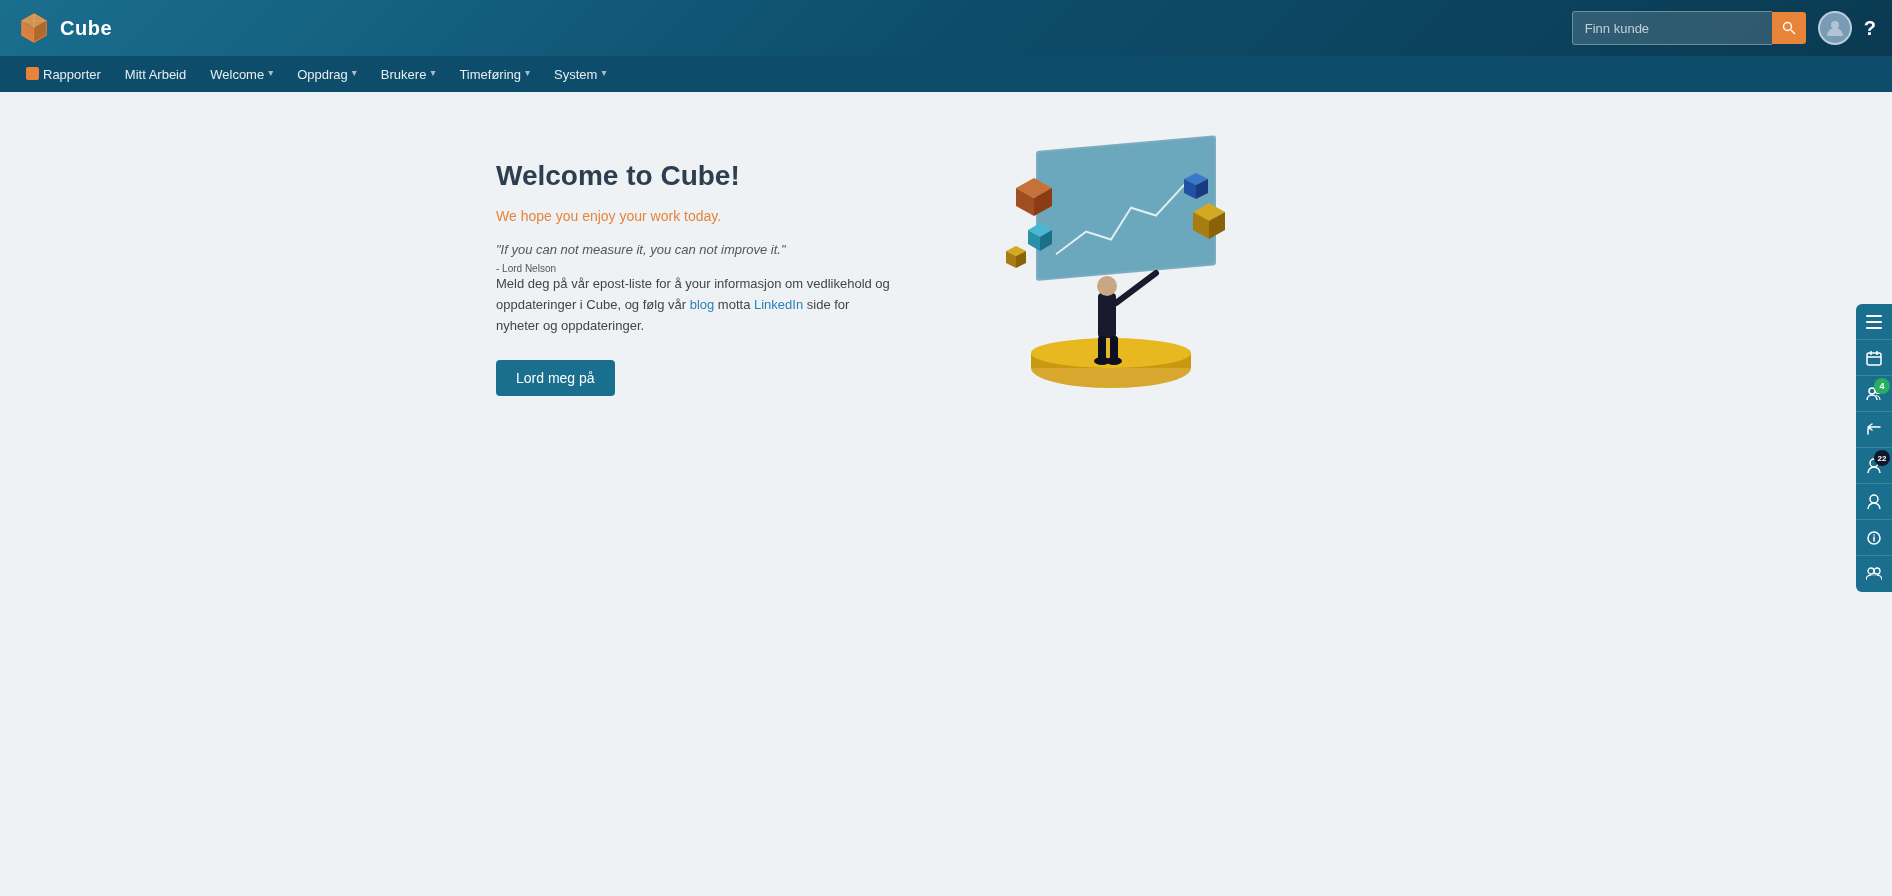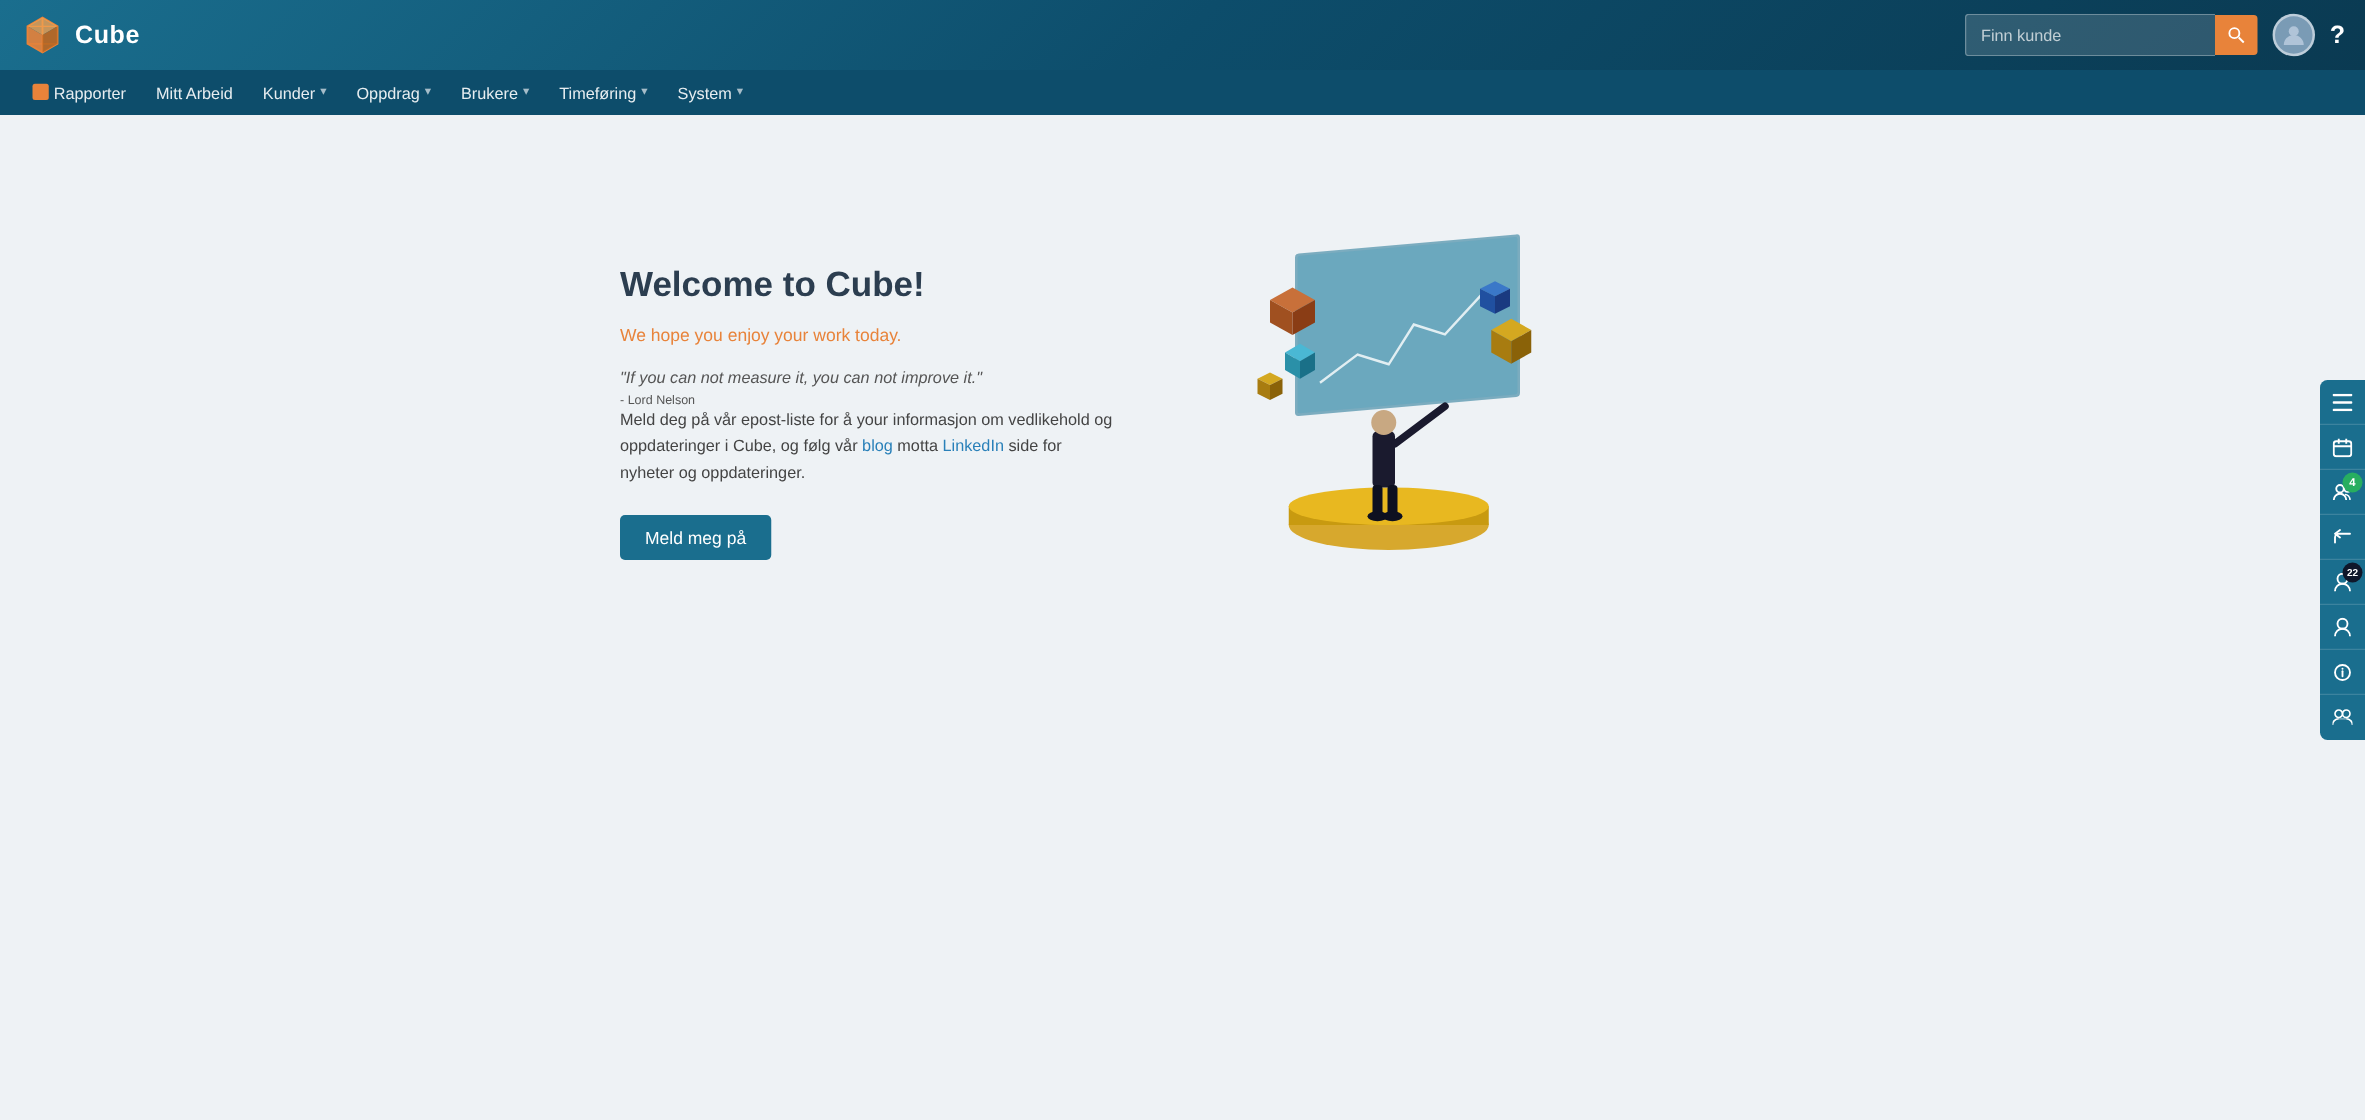--- a/index.html
+++ b/index.html
@@ -114,21 +114,21 @@
       background: #e8833a;
       border-radius: 2px;
       display: inline-block;
     }
 
     
     .main-content {
       display: flex;
       justify-content: center;
       align-items: flex-start;
-      padding: 88px 20px;
+      padding: 36px 20px;
       min-height: calc(896px - 92px);
       background: #eef2f5;
     }
     .welcome-section {
       display: flex;
       align-items: center;
       gap: 60px;
       max-width: 900px;
       width: 100%;
     }
@@ -281,21 +281,21 @@
 
 <nav class="secondary-navbar">
   <div class="nav-item">
     <span class="nav-icon" style="width:13px;height:13px;background:#e8833a;border-radius:2px;display:inline-block;"></span>
     <span>Rapporter</span>
   </div>
   <div class="nav-item">
     <span>Mitt Arbeid</span>
   </div>
   <div class="nav-item">
-    <span>Kunder</span>
+    <span>Welcome</span>
     <span class="chevron">▾</span>
   </div>
   <div class="nav-item">
     <span>Oppdrag</span>
     <span class="chevron">▾</span>
   </div>
   <div class="nav-item">
     <span>Brukere</span>
     <span class="chevron">▾</span>
   </div>
@@ -312,21 +312,21 @@
 <main class="main-content">
   <div class="welcome-section">
     <div class="welcome-text">
       <h1 class="welcome-title">Welcome to Cube!</h1>
       <p class="welcome-subtitle">We hope you enjoy your work today.</p>
       <p class="welcome-quote">"If you can not measure it, you can not improve it."</p>
       <p class="quote-author">- Lord Nelson</p>
       <p class="welcome-description">
         <span>Meld deg på vår epost-liste for å your informasjon om vedlikehold og oppdateringer i Cube, og følg vår </span><a href="#">blog</a><span> motta </span><a href="#">LinkedIn</a><span> side for nyheter og oppdateringer.</span>
       </p>
-      <button class="signup-btn">Meld meg på</button>
+      <button class="signup-btn">Lord meg på</button>
     </div>
 
     <div class="illustration">
       <svg class="illus-svg" viewBox="0 0 320 300" fill="none" xmlns="http://www.w3.org/2000/svg">
 
         <rect x="80" y="30" width="180" height="130" rx="3" fill="#4a8fa8" opacity="0.7" transform="skewY(-5)"></rect>
         <rect x="82" y="32" width="176" height="126" rx="2" fill="#5ba3be" opacity="0.5" transform="skewY(-5)"></rect>
 
         <polyline points="100,130 130,110 155,120 175,90 200,100 230,70" stroke="white" stroke-width="2" fill="none" opacity="0.8" transform="skewY(-5) translate(0,5)"></polyline>
 

